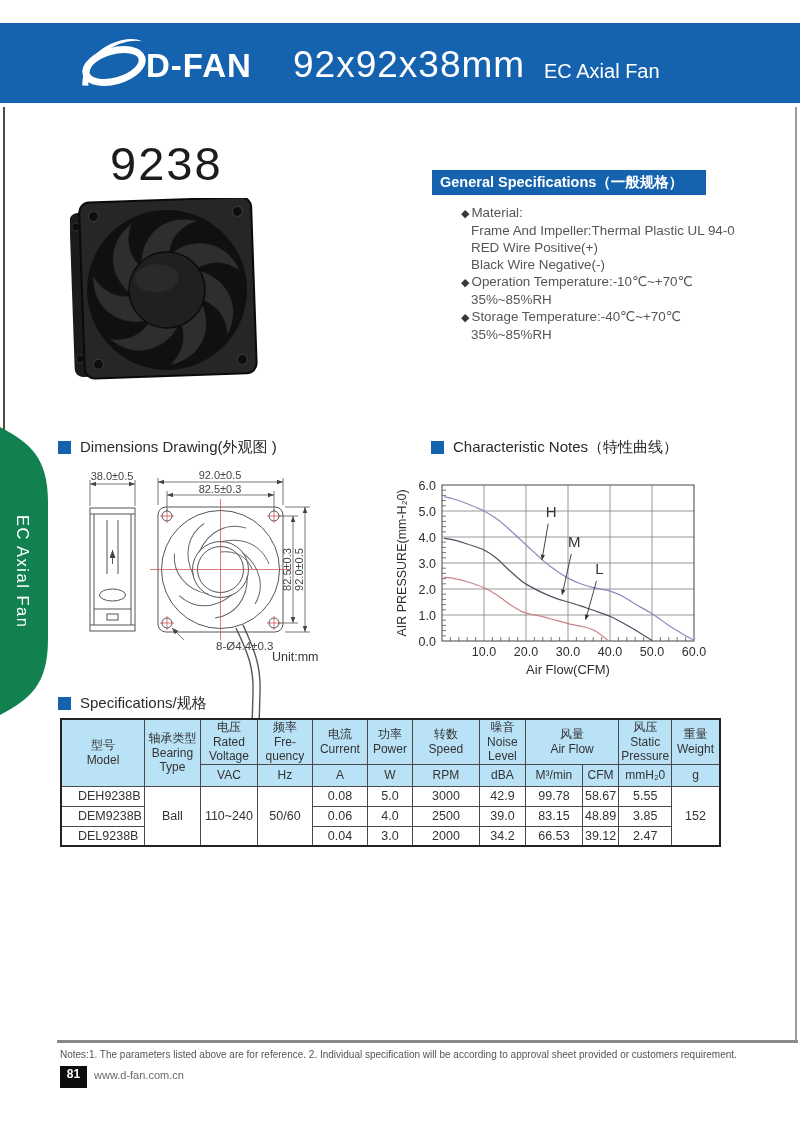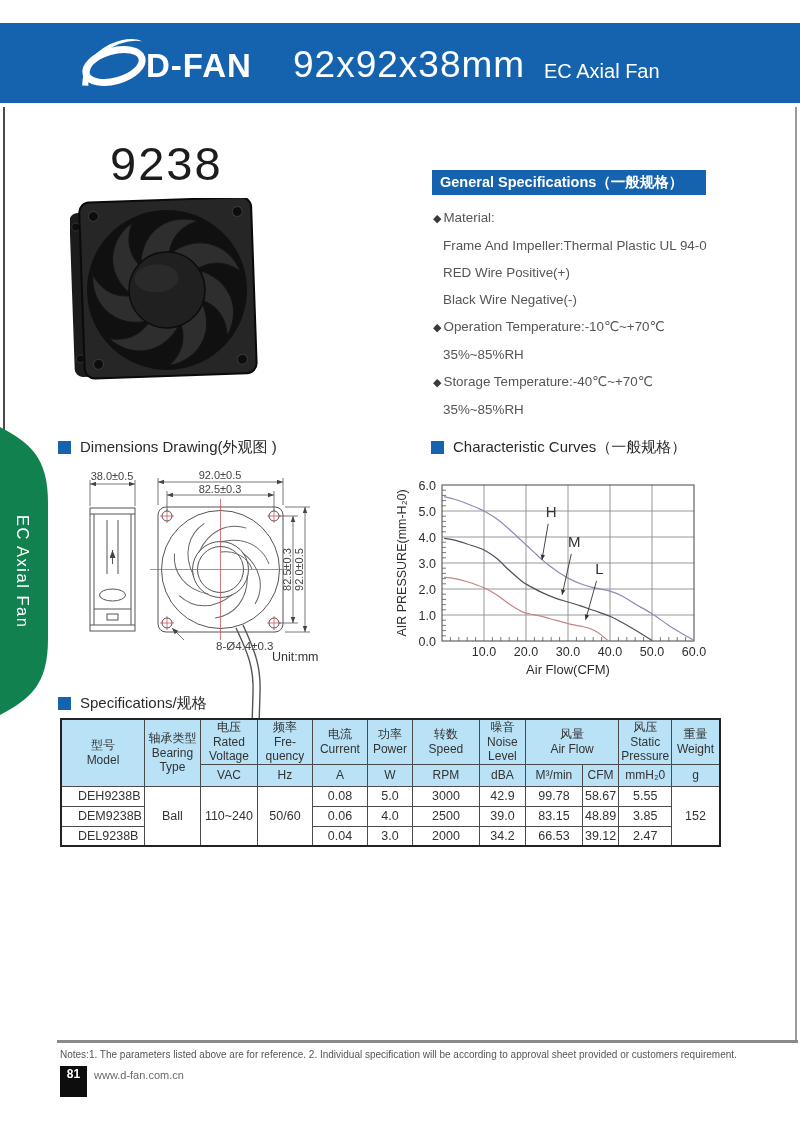--- a/index.html
+++ b/index.html
@@ -18,21 +18,21 @@
   .right-border{position:absolute;left:795px;top:107px;width:2px;height:936px;background:#9b9b9b;}
 
   .model-title{position:absolute;left:110px;top:136px;font-size:47px;font-weight:500;color:#1c1c1c;letter-spacing:2px;text-align:right;}
 
   .fan-photo{position:absolute;left:70px;top:198px;}
 
   
   .gs-bar{position:absolute;left:432px;top:170px;width:274px;height:25px;background:#1563ae;}
   .gs-bar span{display:block;padding-left:8px;font-size:14.5px;font-weight:bold;color:#fff;line-height:25px;border-radius:9px;}
   .gs-list{position:absolute;left:433px;top:204px;width:330px;font-size:13.4px;color:#565656;}
-  .gs-item{line-height:27px;padding-left:10px;}
+  .gs-item{line-height:17px;padding-left:10px;margin-left:28px;}
   .gs-item.bullet{padding-left:0;}
   .gs-item .diamond{color:#3a3a3a;font-size:11px;margin-right:2px;}
 
   
   .section-header{position:absolute;display:flex;align-items:center;gap:9px;}
   .sq{width:13px;height:13px;background:#1563ae;flex:0 0 auto;}
   .section-label{font-size:15px;color:#2a2a2a;}
 
   .dim-svg{position:absolute;left:58px;top:468px;}
   .chart{position:absolute;left:393px;top:465px;width:385px;height:230px;}
@@ -44,21 +44,21 @@
   .spec-table td{font-size:12.5px;color:#333;background:#fff;}
   .spec-table td.model-cell{text-align:left;padding-left:16px;}
 
   
   .side-tab-svg{position:absolute;left:0;top:425px;}
   .side-tab-text{position:absolute;left:13px;top:515px;writing-mode:vertical-rl;color:#fff;font-size:16.5px;letter-spacing:1.5px;}
 
   
   .footer-rule{position:absolute;left:57px;top:1040px;width:741px;height:3px;background:#8a8a8a;}
   .notes{position:absolute;left:60px;top:1049px;width:732px;font-size:10px;color:#555;}
-  .page-badge{position:absolute;left:60px;top:1066px;width:27px;height:31px;background:#0d0d0d;color:#fff;
+  .page-badge{position:absolute;left:60px;top:1066px;width:27px;height:22px;background:#0d0d0d;color:#fff;
               font-size:12px;font-weight:bold;text-align:center;line-height:17px;}
   .website{position:absolute;left:94px;top:1069px;font-size:11px;color:#6a6a6a;}
 </style>
 </head>
 <body>
 
 <div class="page">
 
   <div class="top-header">
     <svg class="logo-svg" width="74" height="58" viewBox="0 0 74 58">
@@ -117,21 +117,21 @@
       <div class="gs-item bullet"><span class="diamond">◆</span><span>Storage Temperature:-40℃~+70℃</span></div>
       <div class="gs-item"><span>35%~85%RH</span></div>
     </div>
 
   <div class="section-header" style="left:58px;top:438px;">
     <span class="sq"></span>
     <span class="section-label">Dimensions Drawing(外观图 )</span>
   </div>
   <div class="section-header" style="left:431px;top:438px;">
     <span class="sq"></span>
-    <span class="section-label">Characteristic Curves（一般规格）</span>
+    <span class="section-label">Characteristic Notes（特性曲线）</span>
   </div>
   <div class="section-header" style="left:58px;top:694px;">
     <span class="sq"></span>
     <span class="section-label">Specifications/规格</span>
   </div>
 
   <svg class="dim-svg" width="335" height="275" viewBox="0 0 335 275">
     <defs>
       <marker id="ah-e" markerWidth="9" markerHeight="8" refX="8" refY="3" orient="auto">
         <path d="M0,0 L8,3 L0,6 Z" fill="#444"></path>

